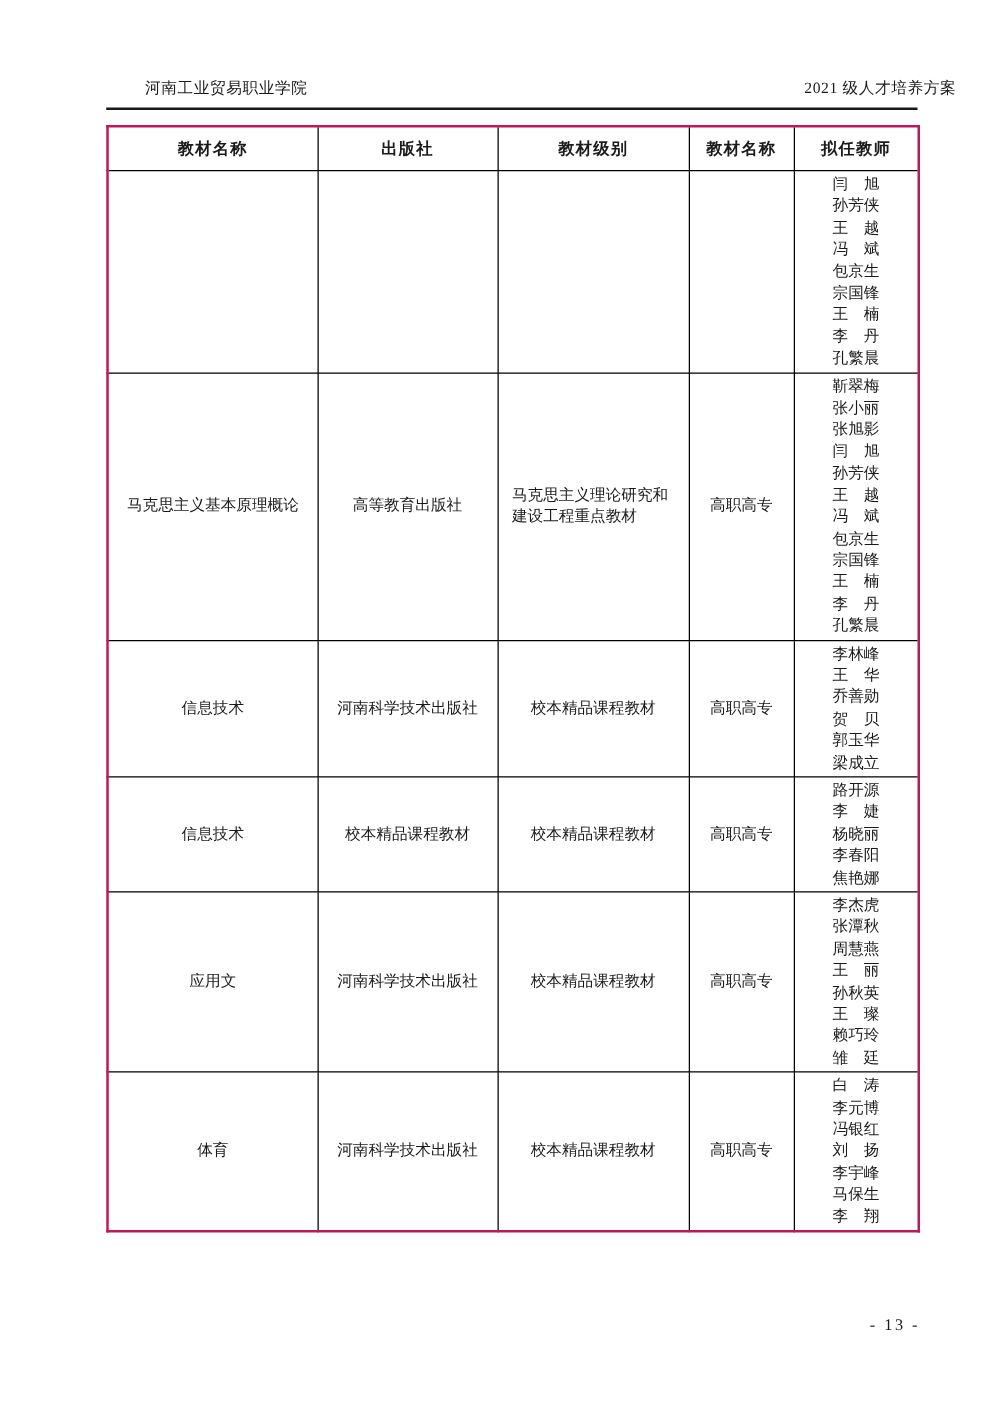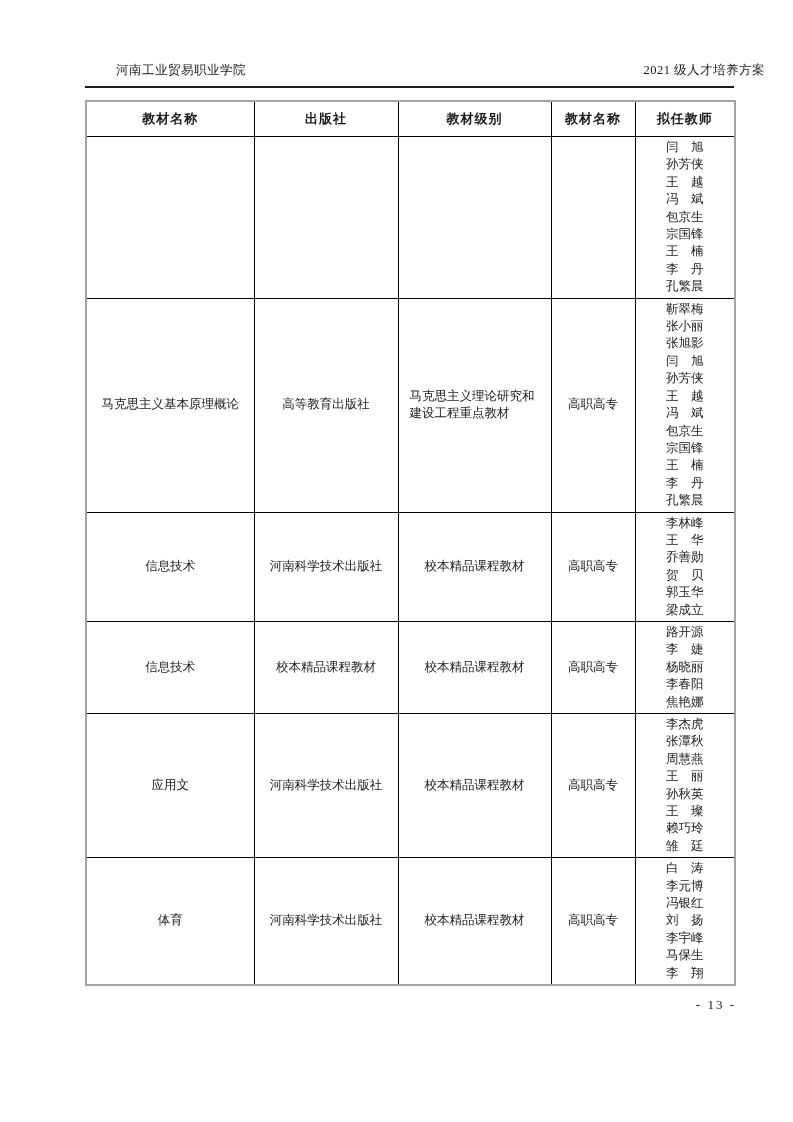--- a/index.html
+++ b/index.html
@@ -35,21 +35,21 @@
     width: 649px;
     height: 2px;
     background: #1a1a1a;
   }
   table.doc-table {
     position: absolute;
     left: 85px;
     top: 100px;
     width: 649px;
     border-collapse: collapse;
-    border: 2px solid #a3a3a3;
+    border: 2px solid #be185d;
     table-layout: fixed;
     font-size: 12.5px;
   }
   table.doc-table th,
   table.doc-table td {
     border: 1px solid #000;
     vertical-align: middle;
     text-align: center;
     padding: 2px 2px;
     line-height: 17.4px;
@@ -67,21 +67,21 @@
   }
   td.col-teachers {
     padding: 3px 0;
   }
   .teacher-line {
     line-height: 17.4px;
     white-space: nowrap;
   }
   .page-number {
     position: absolute;
-    top: 997px;
+    top: 1052px;
     right: 57px;
     font-size: 13px;
     letter-spacing: 2px;
     font-family: "Liberation Serif", "DejaVu Serif", serif;
   }
 </style>
 </head>
 <body>
 
 <div class="page">

